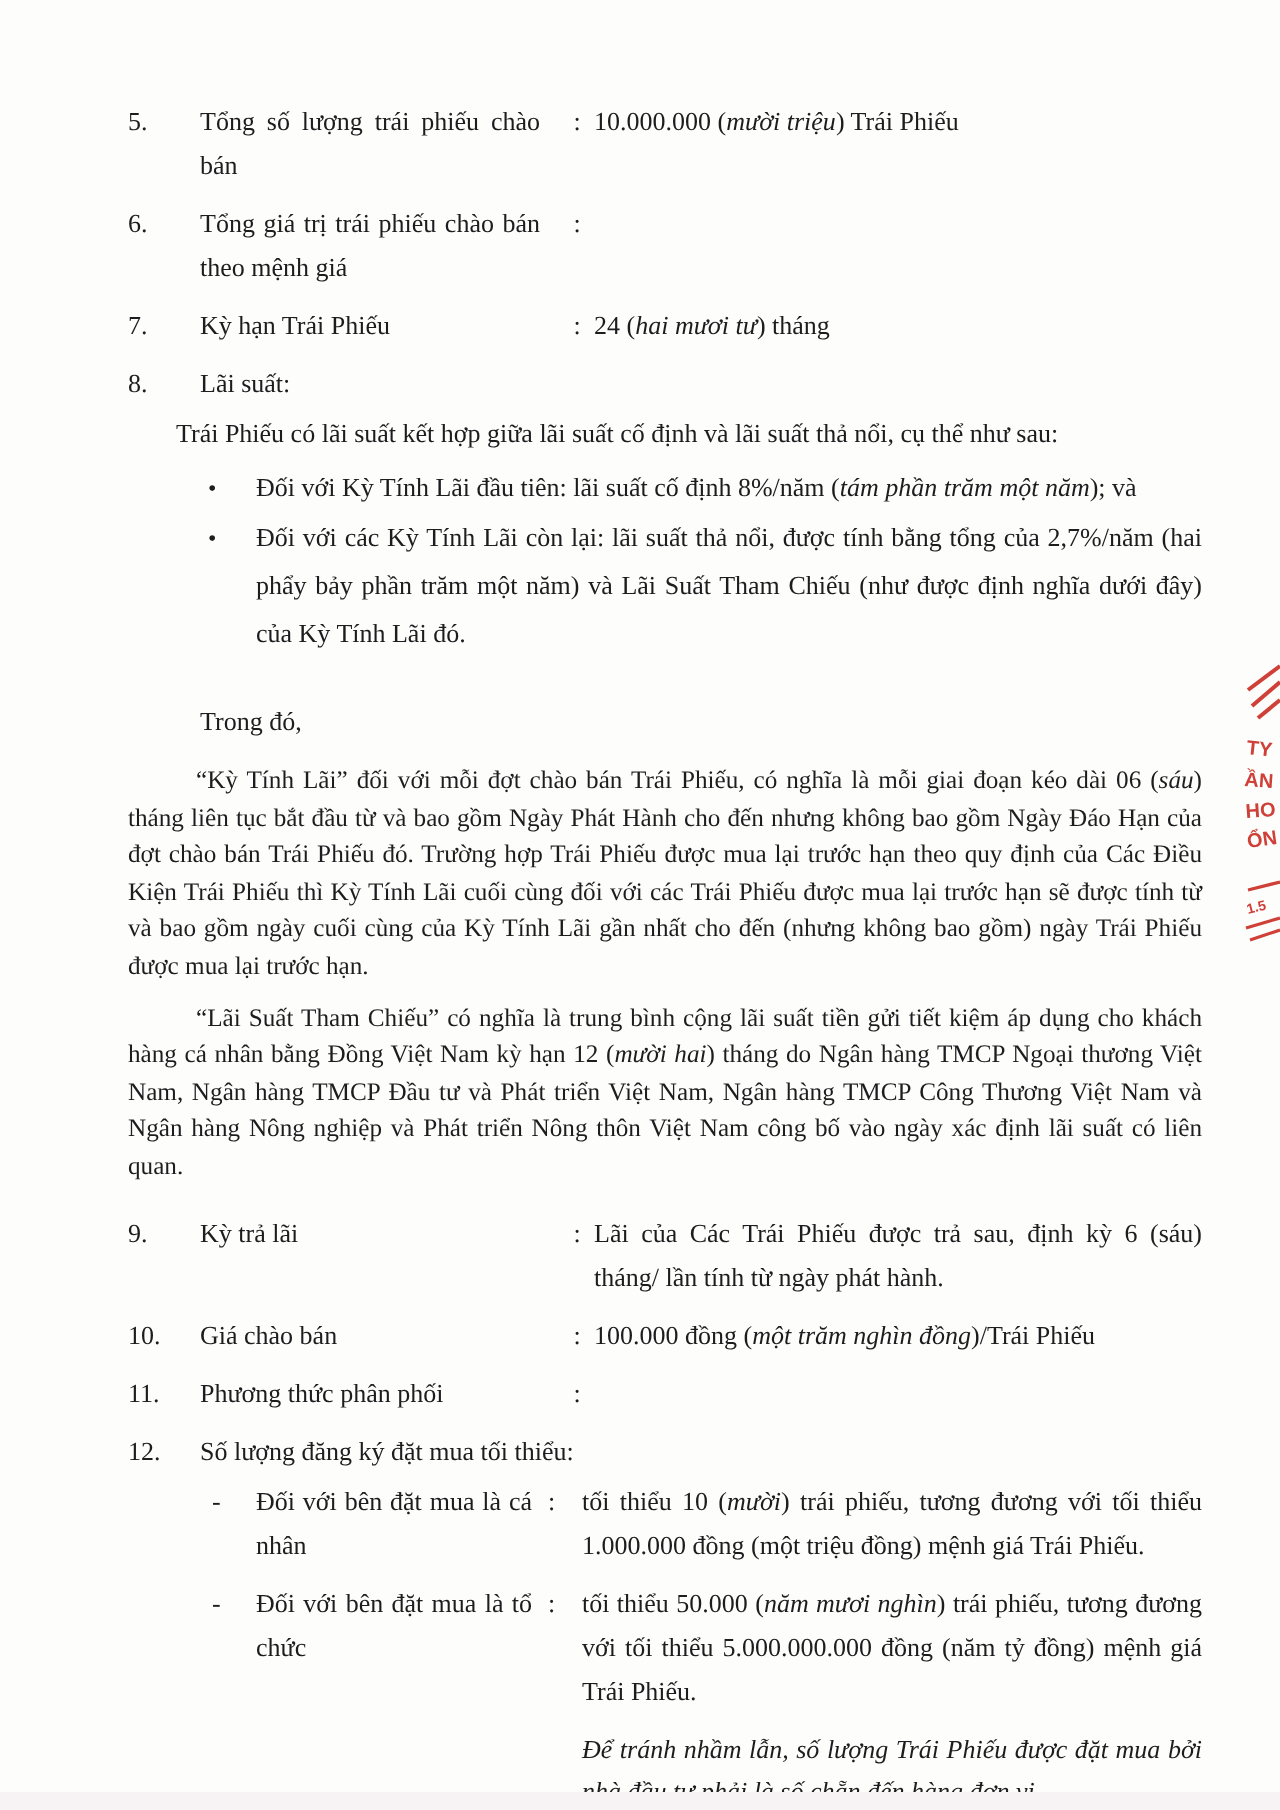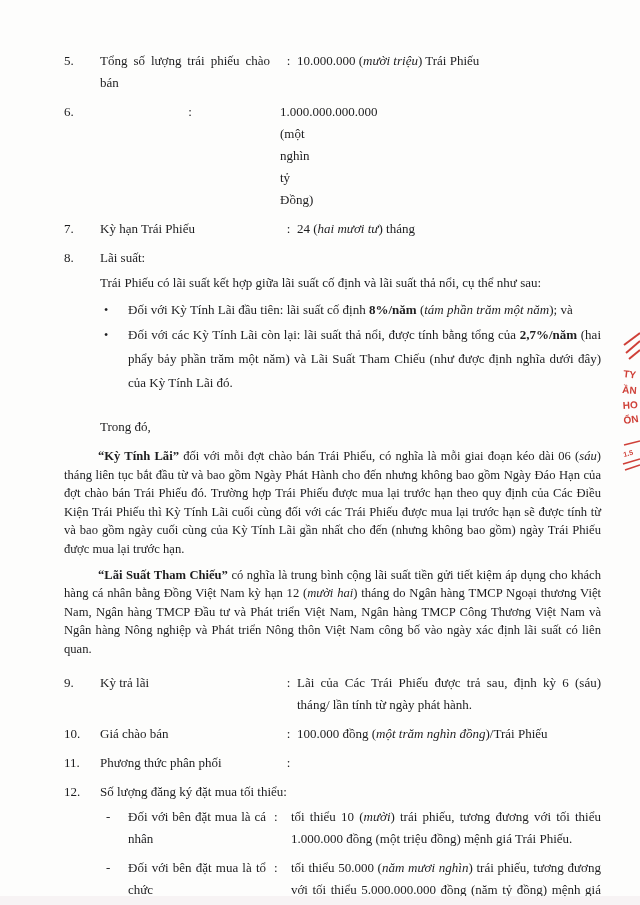--- a/index.html
+++ b/index.html
@@ -20,42 +20,42 @@
     position:absolute;left:64px;top:50px;width:537px;
     font-size:13px;line-height:22px;
   }
   
   .row{display:grid;grid-template-columns:36px 180px 17px 1fr;margin-bottom:7px;}
   .row .num{text-align:left;}
   .row .label{text-align:justify;padding-right:10px;}
   .row .colon{text-align:center;}
   .row .value{text-align:justify;text-align-last:left;}
   .row.header-only{grid-template-columns:36px 1fr;margin-bottom:3px;}
-  .intro{line-height:21px;margin:0 0 5px 36px;text-align:justify;}
+  .intro{line-height:21px;margin:0 0 5px 24px;text-align:justify;}
   .bullet{display:grid;grid-template-columns:24px 1fr;margin-left:40px;line-height:24px;text-align:justify;text-align-last:left;margin-bottom:1px;}
   .bullet .dot{font-size:12px;}
   .interlude{margin:21px 0 9px 36px;}
   .definition{
     text-align:justify;text-align-last:left;
     text-indent:34px;
     font-size:12.6px;line-height:18.6px;
     margin:4px 0 7px 0;
   }
   .gap-lg{height:6px;}
 
   
   .subrow{display:grid;grid-template-columns:42px 22px 146px 17px 1fr;margin-bottom:7px;line-height:22px;}
   .subrow .label{text-align:justify;padding-right:8px;}
   .subrow .value{text-align:justify;text-align-last:left;}
   .note{
     margin:2px 0 8px 227px;
     font-style:italic;line-height:21px;text-align:justify;text-align-last:left;
   }
 
-  .seg-b{font-weight:bold;}
+  .seg-b{font-weight:normal;}
   .seg-i{font-style:italic;}
 
   
   .stamp{
     position:absolute;right:0;top:331px;width:20px;height:150px;
     overflow:hidden;pointer-events:none;
   }
 </style>
 </head>
 <body>
@@ -65,22 +65,22 @@
 
     <div class="row">
       <div class="num">5.</div>
       <div class="label">Tổng số lượng trái phiếu chào bán</div>
       <div class="colon">:</div>
       <div class="value"><span>10.000.000 (</span><span class="seg-i">mười triệu</span><span>) Trái Phiếu</span></div>
     </div>
 
     <div class="row">
       <div class="num">6.</div>
+      <div class="label">Tổng giá trị trái phiếu chào bán theo mệnh giá</div>
       <div class="colon">:</div>
-      <div class="value"><span>1.000.000.000.000 (một nghìn tỷ Đồng)</span></div>
     </div>
 
     <div class="row">
       <div class="num">7.</div>
       <div class="label">Kỳ hạn Trái Phiếu</div>
       <div class="colon">:</div>
       <div class="value"><span>24 (</span><span class="seg-i">hai mươi tư</span><span>) tháng</span></div>
     </div>
 
     <div class="row header-only">

